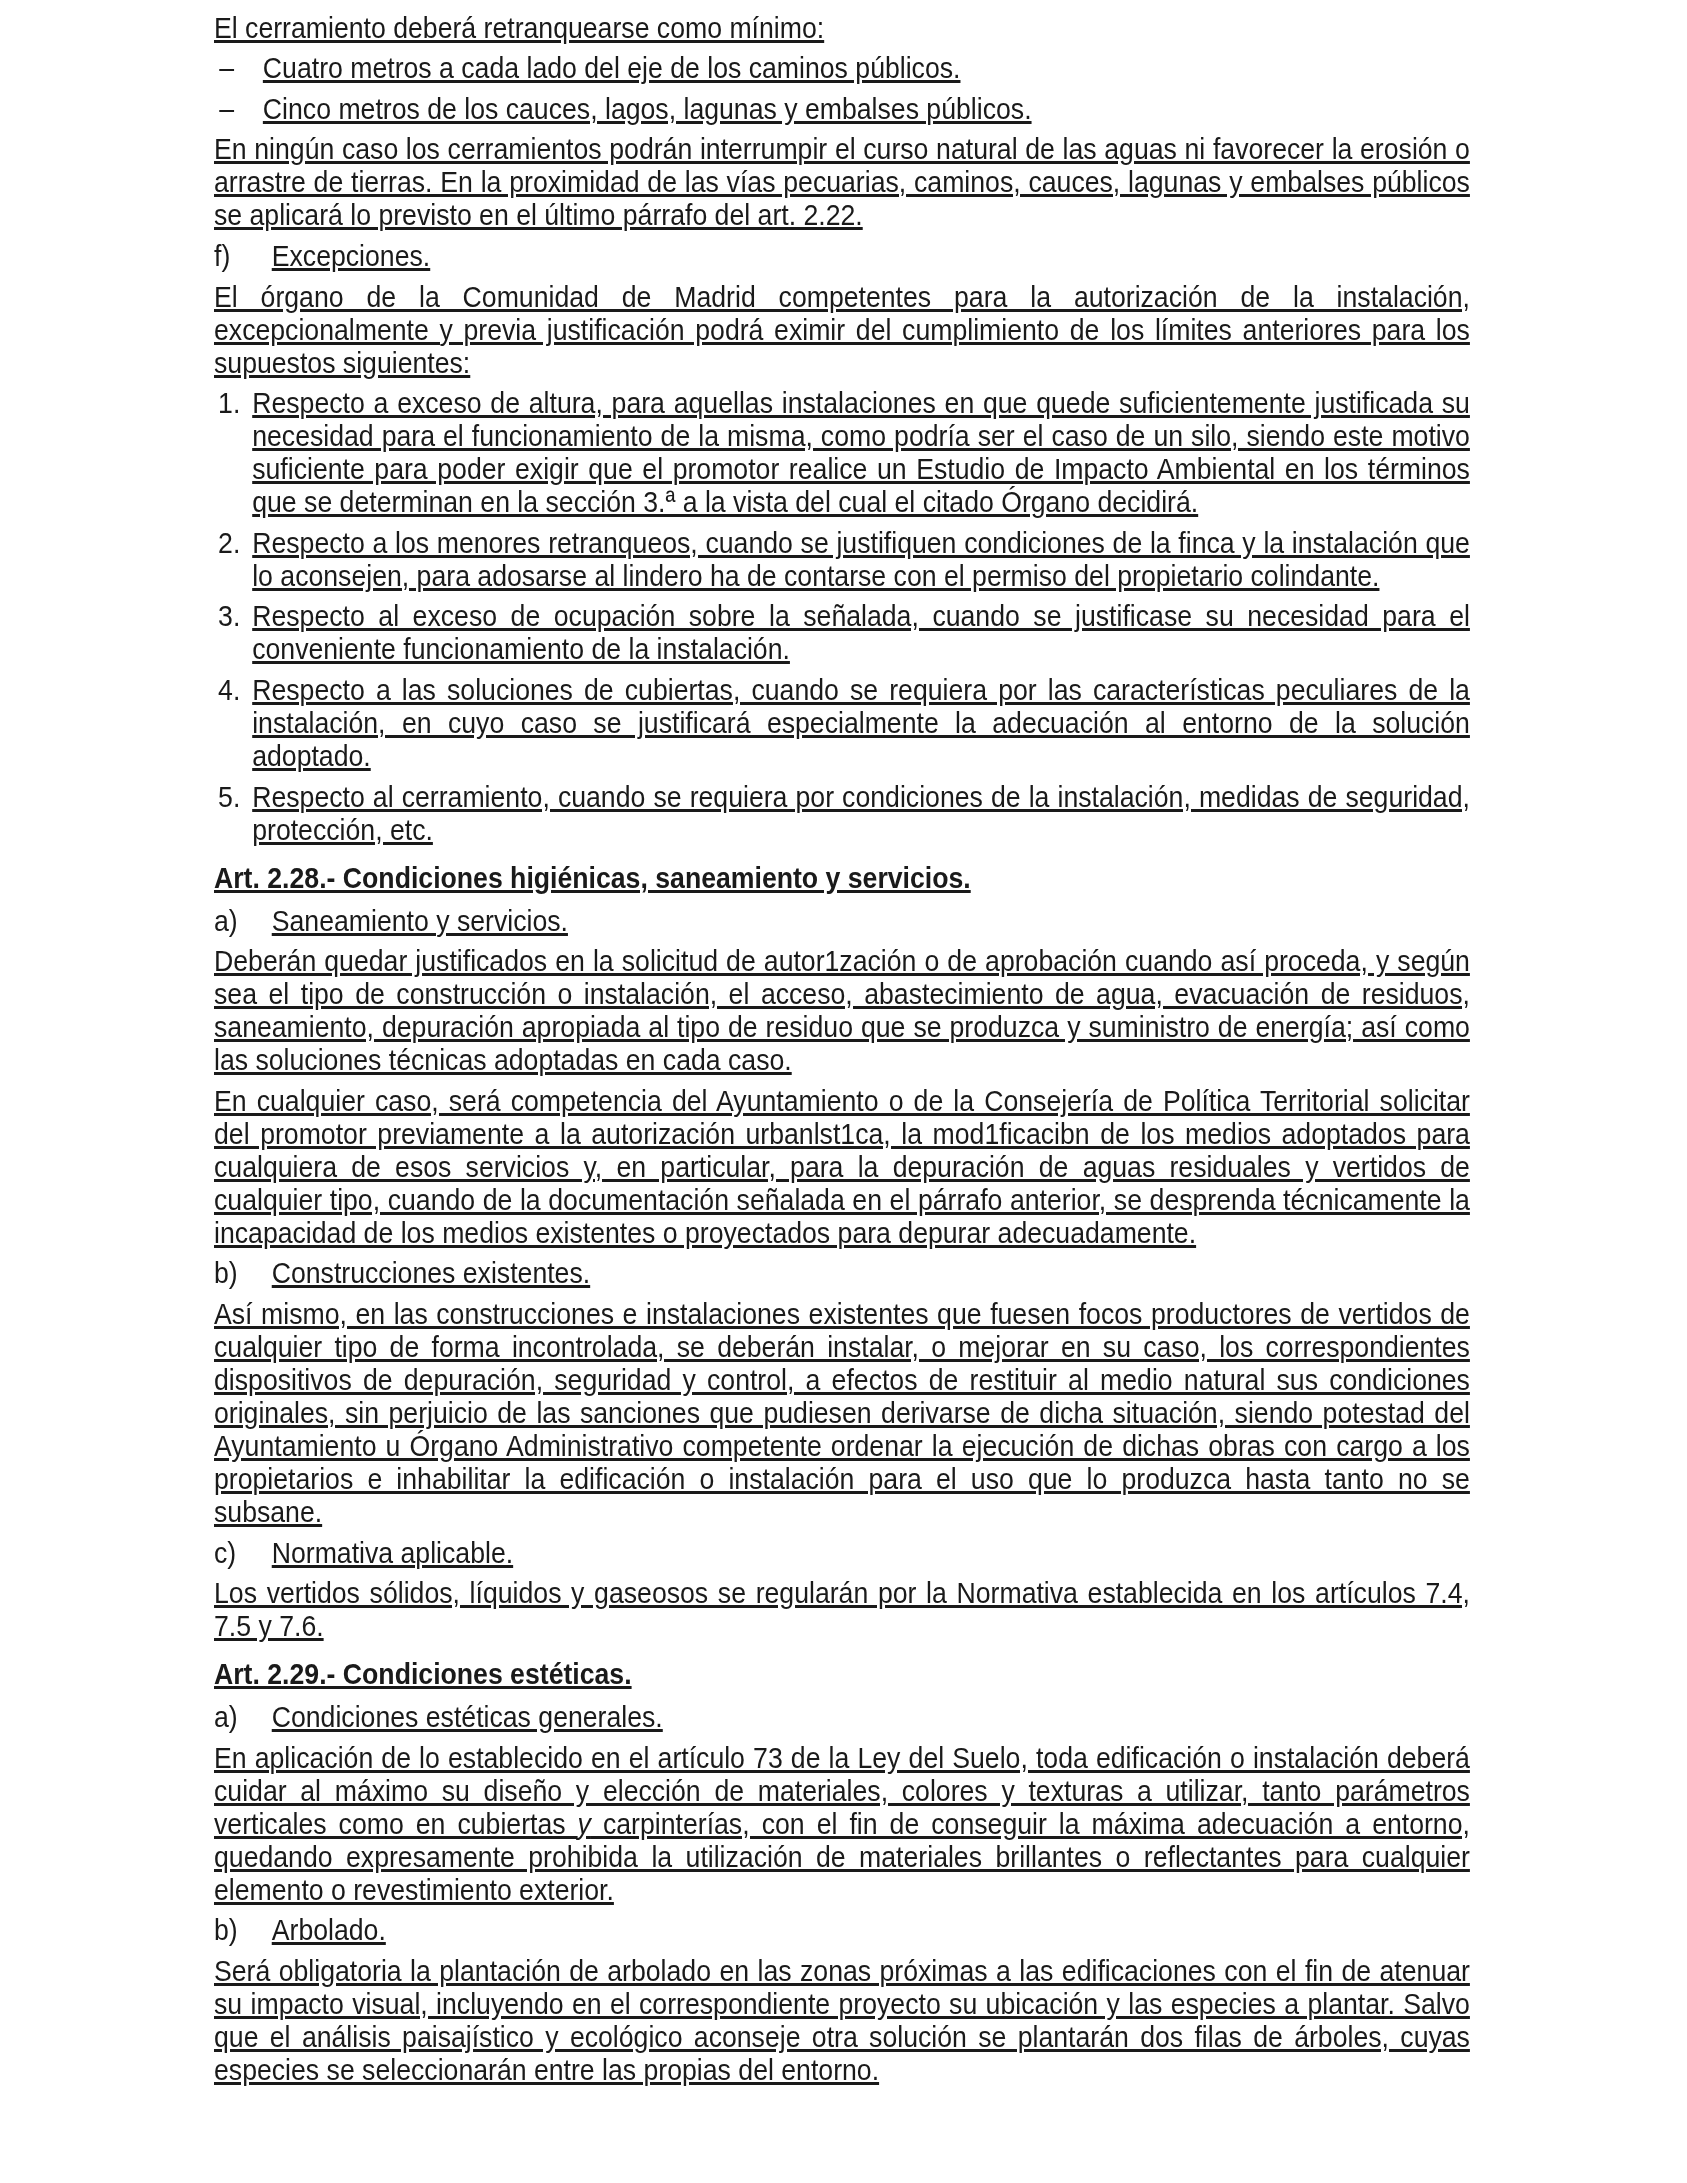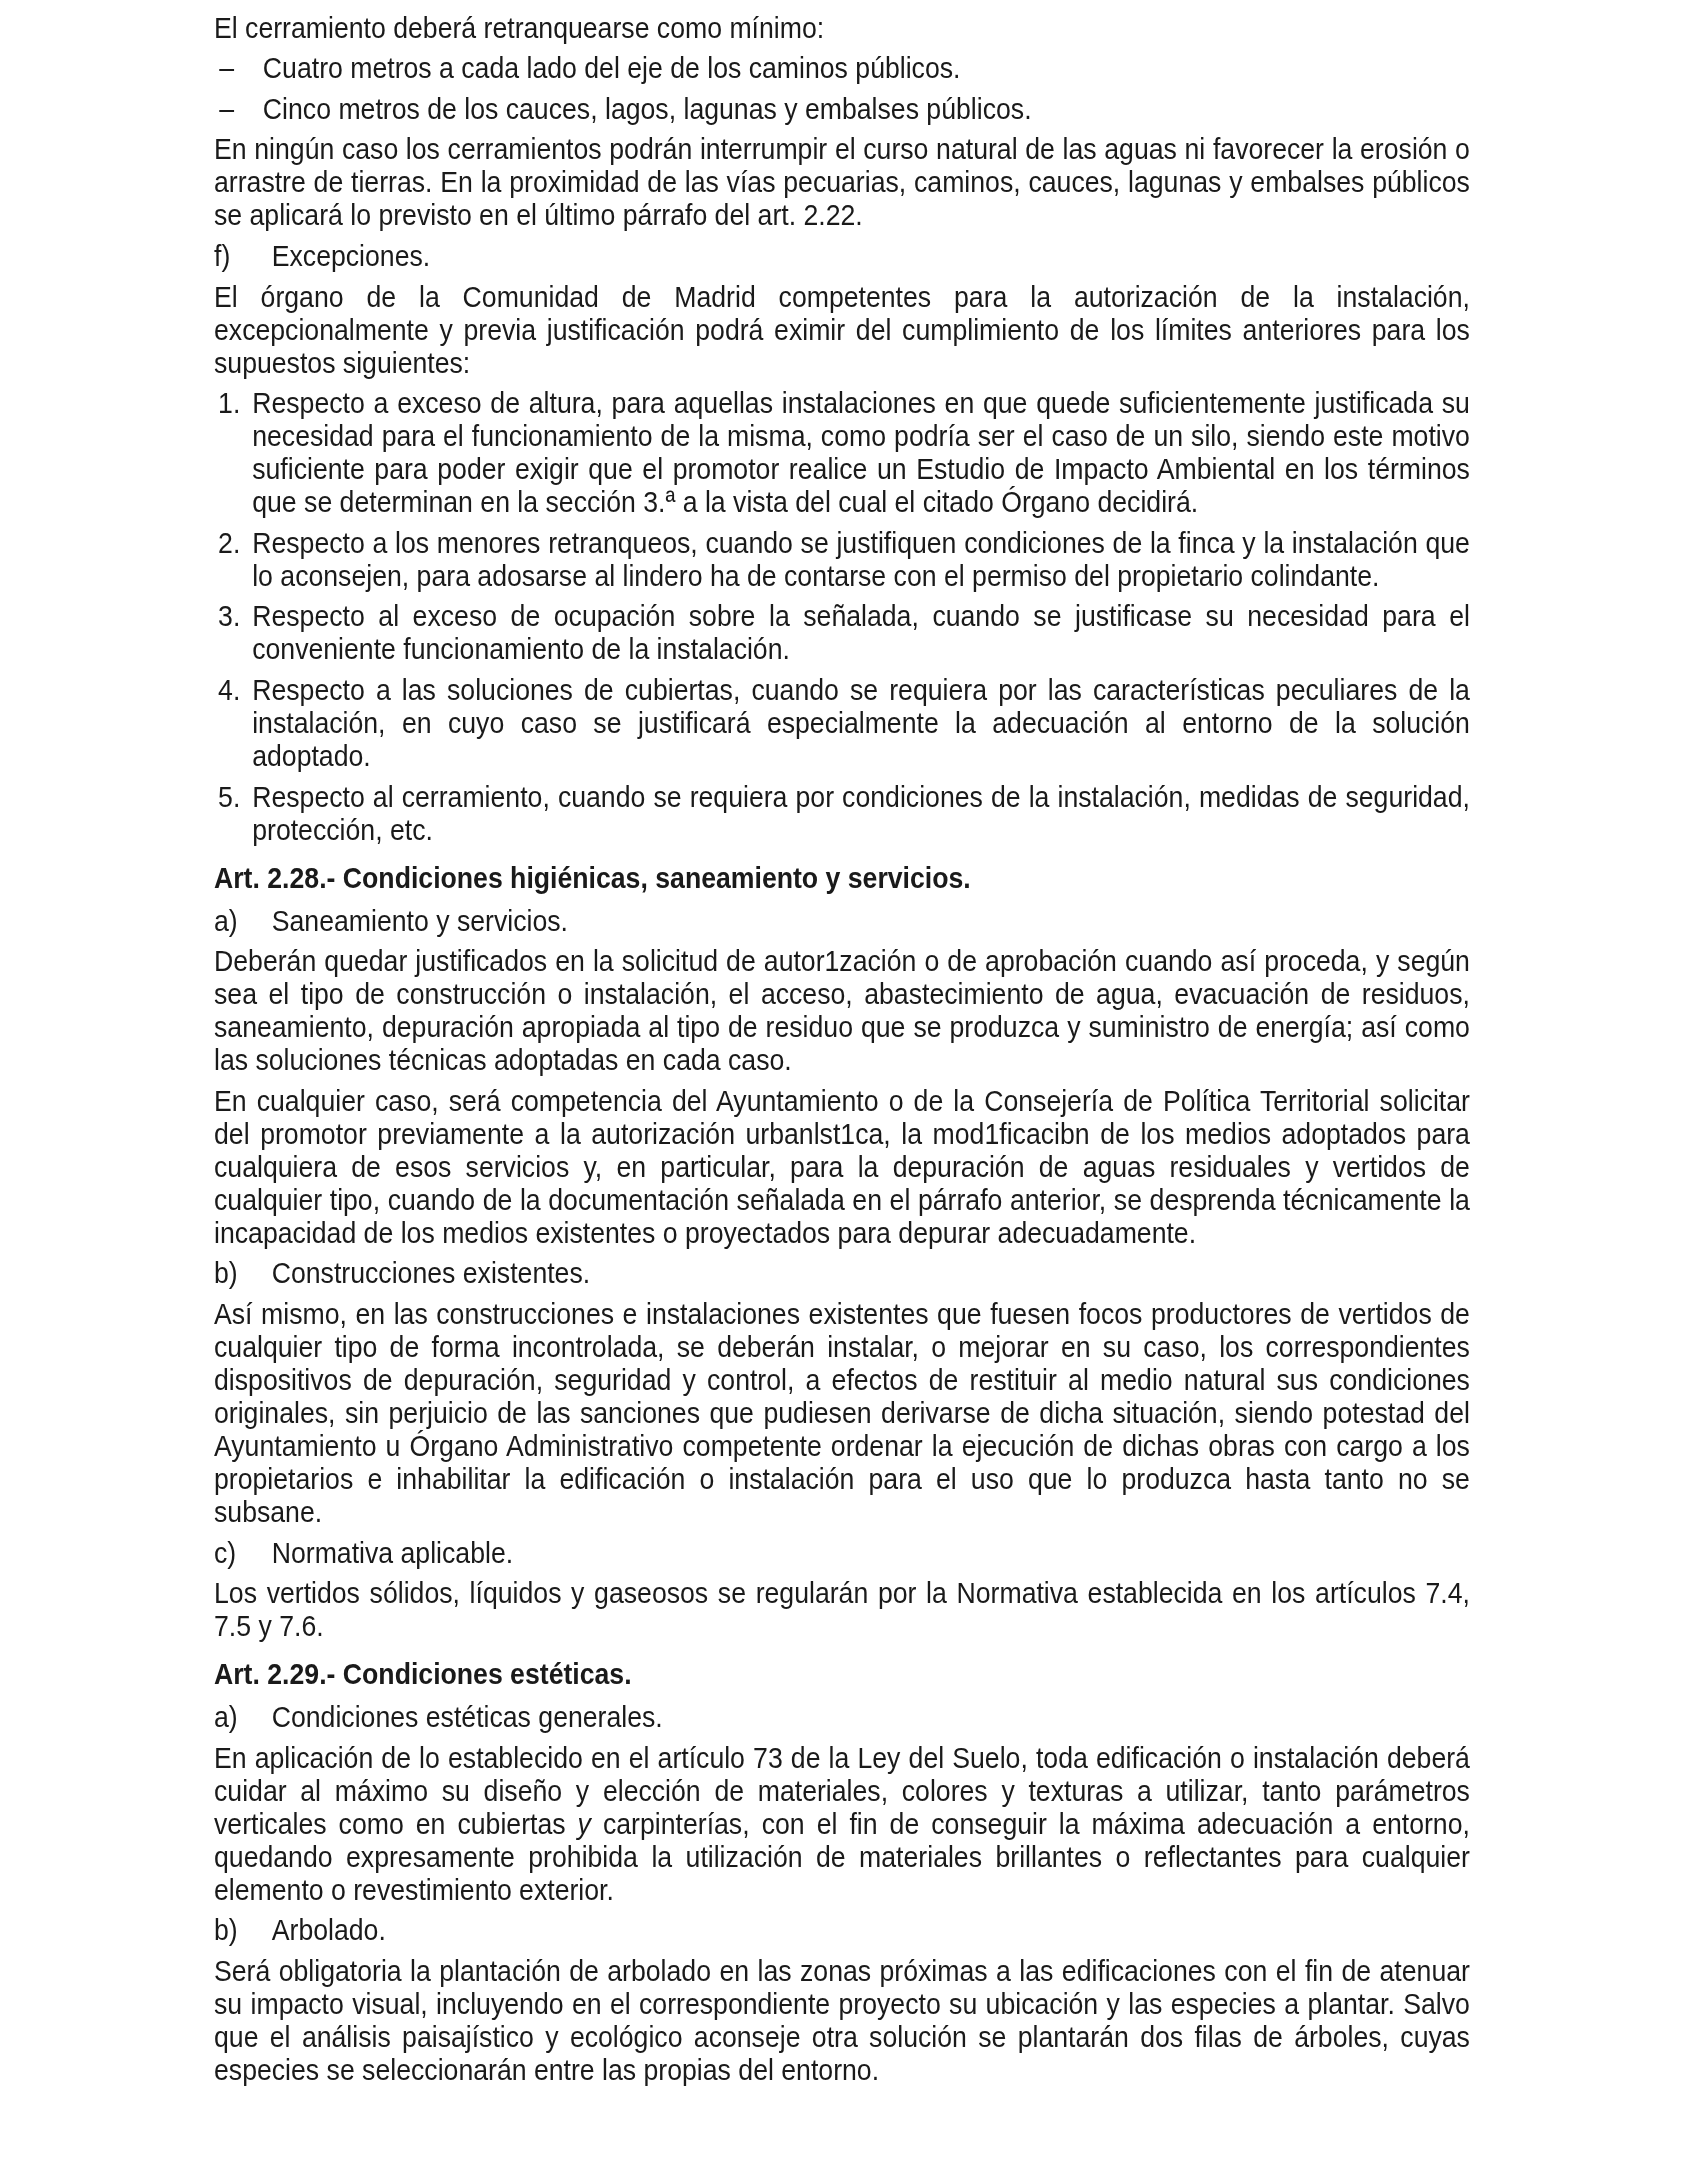--- a/index.html
+++ b/index.html
@@ -8,20 +8,21 @@
     position:relative;
     width:1688px;height:2183px;
     background:#ffffff;
     overflow:hidden;
     box-sizing:border-box;
     padding:10.6px 0 0 214px;
     color:#1a1a1a;
     font-family:"Liberation Sans","DejaVu Sans",sans-serif;
     font-size:30px;
     line-height:33px;
+    text-decoration:underline;
   }
   .column{
     width:1414px;
     transform:scaleX(0.8882);
     transform-origin:0 0;
   }
   .para{margin:0 0 7.6px 0;text-align:justify;}
   .para.single{text-align:left;}
   .dash-row{position:relative;padding-left:55px;margin:0 0 7.6px 0;text-align:left;}
   .dash-row .bullet{position:absolute;left:6px;top:0;}

